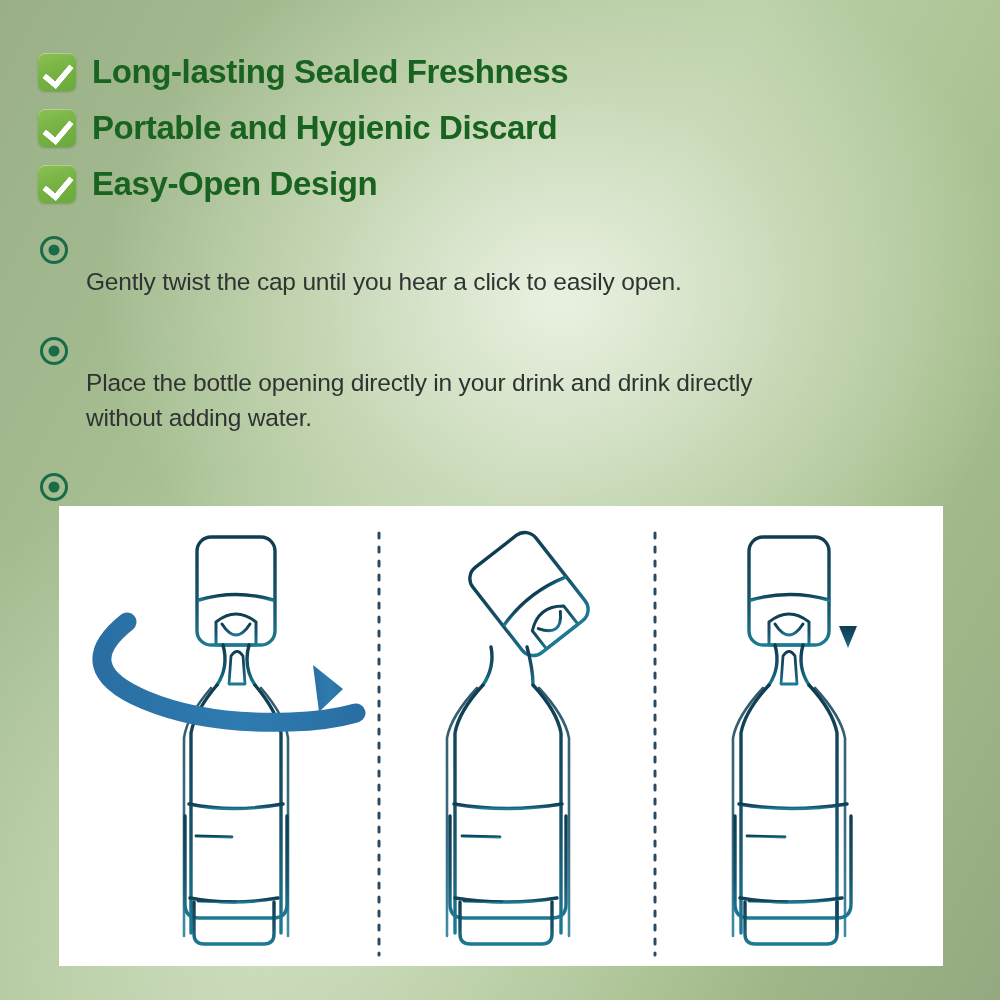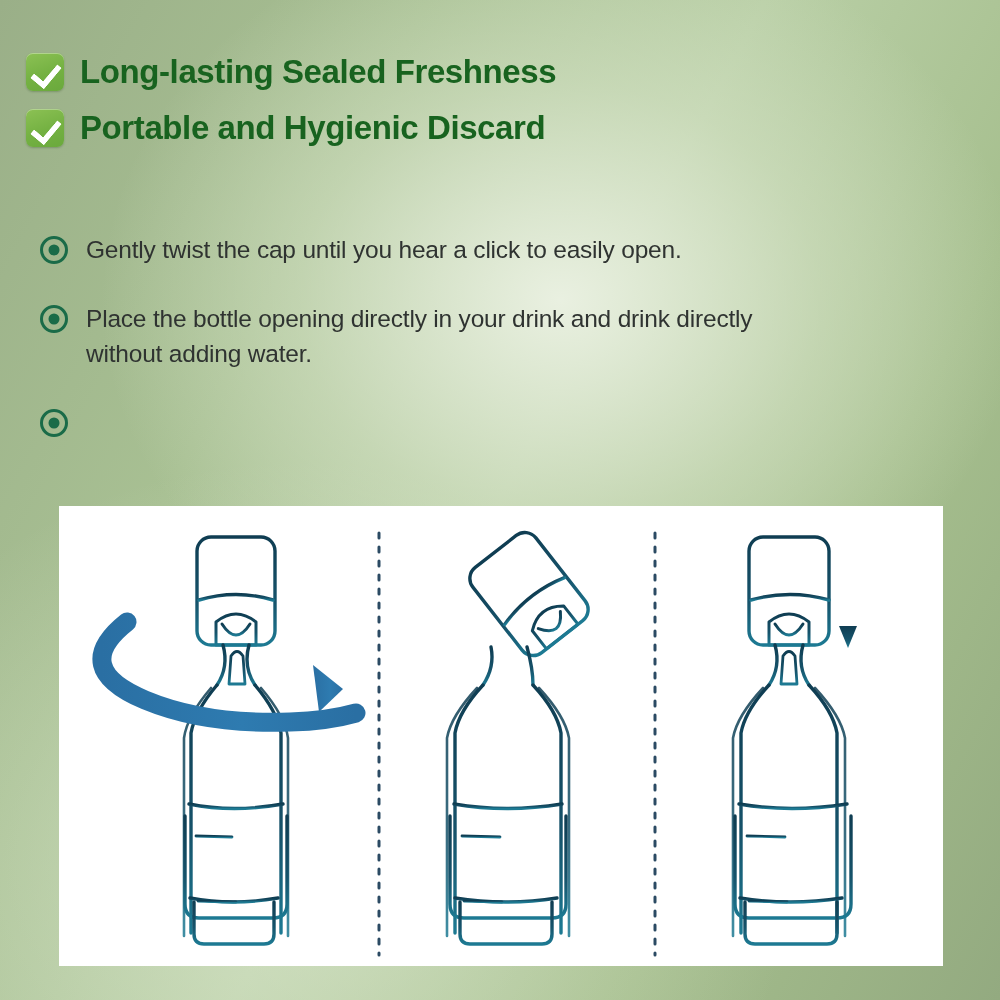--- a/index.html
+++ b/index.html
@@ -12,21 +12,21 @@
   }
   #bg-gradient{
     position:absolute; inset:0;
     background:
       radial-gradient(ellipse 620px 520px at 56% 30%, rgba(236,242,228,0.95) 0%, rgba(214,227,199,0.55) 42%, rgba(168,190,143,0.0) 74%),
       radial-gradient(ellipse 700px 600px at 30% 88%, rgba(226,236,214,0.55) 0%, rgba(168,190,143,0.0) 70%),
       linear-gradient(118deg, #9aaf88 0%, #a8c093 28%, #b9cfa6 50%, #a6bf8e 74%, #93aa80 100%);
   }
 
   
-  #features { position:absolute; left:26px; top:44px; width:700px; }
+  #features { position:absolute; left:38px; top:44px; width:700px; }
   .feature-row{ display:flex; align-items:center; height:56px; }
   .check-box{
     width:38px; height:38px; border-radius:7px; flex:0 0 38px;
     background:linear-gradient(160deg,#8cc154 0%,#74b142 55%,#6aa93c 100%);
     box-shadow:0 1px 2px rgba(40,70,25,0.28), inset 0 1px 0 rgba(255,255,255,0.35);
     position:relative;
   }
   .check-box::after{
     content:""; position:absolute; left:11px; top:6px;
     width:12px; height:22px;
@@ -48,20 +48,21 @@
   }
   .radio-dot::after{
     content:""; position:absolute; left:50%; top:50%;
     width:11px; height:11px; border-radius:50%; background:#1a6b48;
     transform:translate(-50%,-50%);
   }
   .inst-text{
     margin-left:18px; color:#2f3331;
     font-size:24.5px; line-height:35px; letter-spacing:-0.2px;
     max-width:740px;
+    margin-top:32px;
   }
 
   
   #illustration{
     position:absolute; left:59px; top:506px;
     width:884px; height:460px; background:#ffffff;
   }
   #illustration svg{ display:block; width:100%; height:100%; }
 </style>
 </head>
@@ -74,20 +75,24 @@
   <div class="feature-row">
     <span class="check-box"></span>
     <span class="feature-label">Long-lasting Sealed Freshness</span>
   </div>
 
   <div class="feature-row">
     <span class="check-box"></span>
     <span class="feature-label">Portable and Hygienic Discard</span>
   </div>
 
+  <div class="feature-row">
+    <span class="check-box"></span>
+    <span class="feature-label">Easy-Open Design</span>
+  </div>
 
 </div>
 
 <div id="instructions">
 
   <div class="inst-row">
     <span class="radio-dot"></span>
     <span class="inst-text">Gently twist the cap until you hear a click to easily open.</span>
   </div>
 

